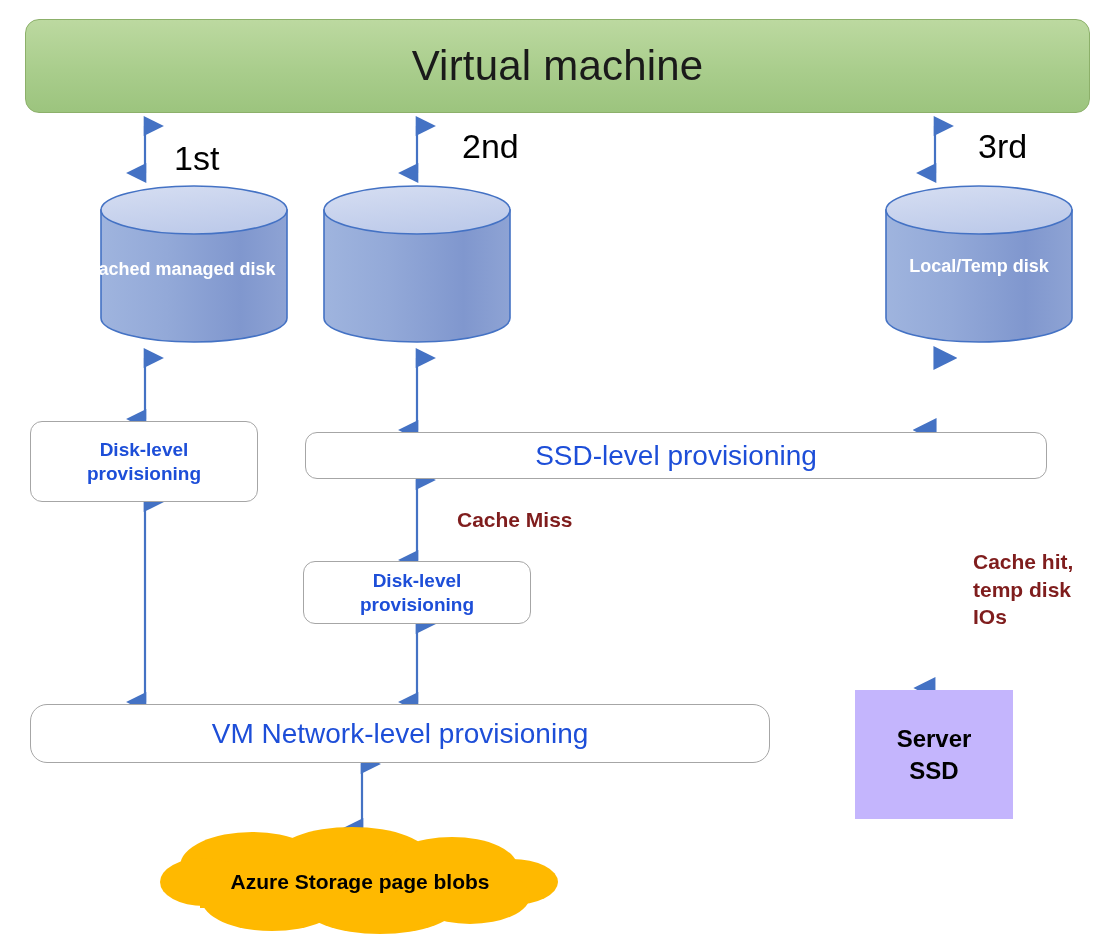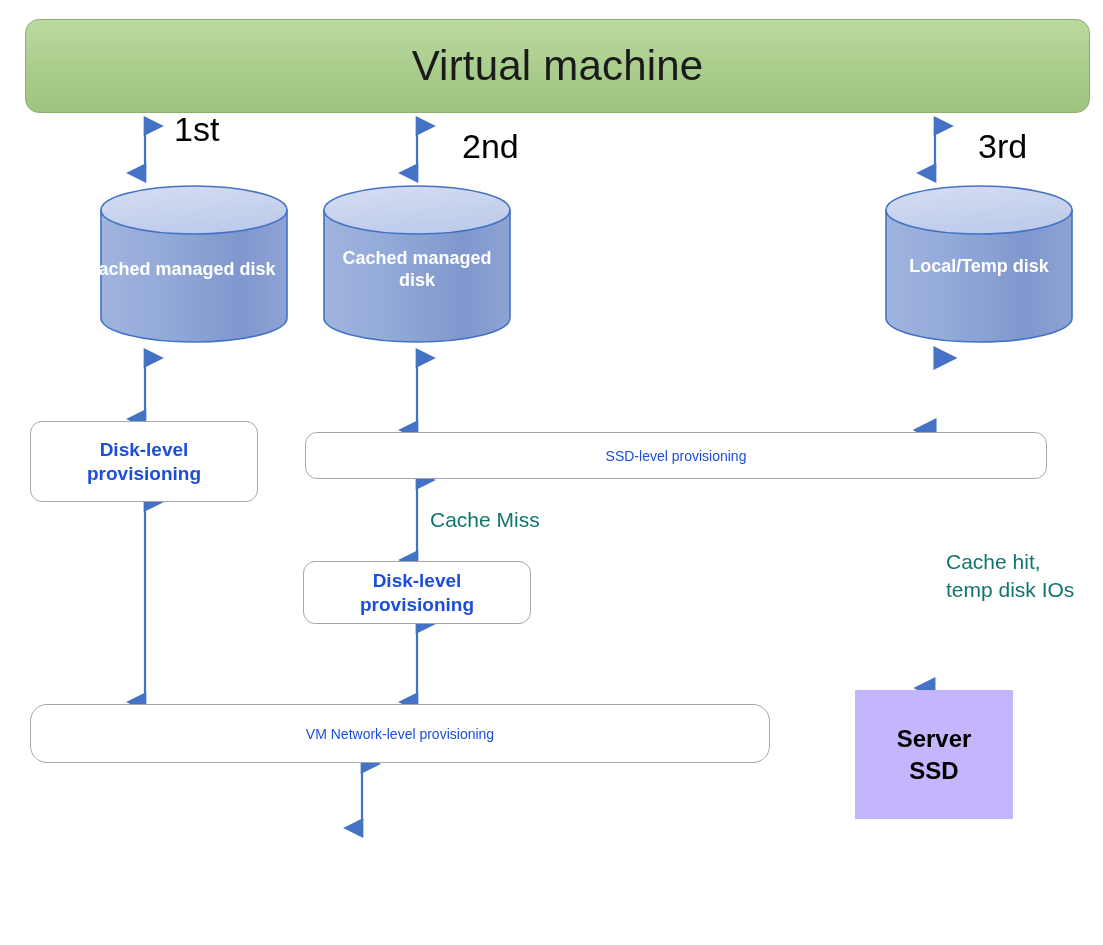--- a/index.html
+++ b/index.html
@@ -67,21 +67,21 @@
     background: #ffffff;
     border: 1.6px solid #a6a6a6;
     border-radius: 12px;
     display: flex;
     align-items: center;
     justify-content: center;
     text-align: center;
     color: #1d4ed8;
   }
   .pbox-bold { font-weight: bold; font-size: 19px; line-height: 1.25; }
-  .pbox-reg  { font-weight: 400; font-size: 14px; }
+  .pbox-reg  { font-weight: 400; font-size: 28px; }
 
   
   .ssd-box {
     background: #c4b5fd;
     display: flex;
     align-items: center;
     justify-content: center;
     text-align: center;
     color: #000000;
     font-weight: bold;
@@ -99,25 +99,26 @@
     text-align: center;
     color: #000000;
     font-weight: bold;
     font-size: 21px;
     line-height: 1.3;
     pointer-events: none;
   }
 
   
   .anno {
-    color: #0f766e;
-    font-weight: normal;
+    color: #7f1d1d;
+    font-weight: bold;
     font-size: 21px;
     line-height: 1.32;
     white-space: pre-line;
+    margin-left: 27px;
   }
 
   svg { display: block; overflow: visible; }
 </style>
 </head>
 <body>
 
 <div id="canvas">
 
   <div class="abs vm-box">
@@ -186,42 +187,39 @@
 
     <g>
       <line x1="362" y1="764" x2="362" y2="828" stroke="#4472C4" stroke-width="2.2" marker-start="url(#ah-up)" marker-end="url(#ah-down)"></line>
     </g>
 
     <g>
       <line x1="934" y1="482" x2="934" y2="688" stroke="url(#gradline)" stroke-width="2.4" marker-end="url(#ah-down)"></line>
     </g>
   </svg>
 
-  <div class="abs ordinal" style="left:174px; top:112px;text-align:center;">1st</div>
+  <div class="abs ordinal" style="left:174px; top:141px;text-align:center;">1st</div>
   <div class="abs ordinal" style="left:462px; top:129px;">2nd</div>
   <div class="abs ordinal" style="left:978px; top:129px;">3rd</div>
 
   <div class="abs cyl" style="left:52px; top:185px;padding-left:48px;">
     <svg viewBox="0 0 188 158" width="188" height="158">
       <path d="M1,25 L1,133 A93,24 0 0 0 187,133 L187,25 Z" fill="url(#cylBodyGrad)" stroke="#4472C4" stroke-width="1.6"></path>
       <ellipse cx="94" cy="25" rx="93" ry="24" fill="url(#cylTopGrad)" stroke="#4472C4" stroke-width="1.6"></ellipse>
     </svg>
     <div class="cyl-label" style="top:54%;">Uncached
 managed
 disk</div>
   </div>
 
   <div class="abs cyl" style="left:323px; top:185px;">
     <svg viewBox="0 0 188 158" width="188" height="158">
       <path d="M1,25 L1,133 A93,24 0 0 0 187,133 L187,25 Z" fill="url(#cylBodyGrad)" stroke="#4472C4" stroke-width="1.6"></path>
       <ellipse cx="94" cy="25" rx="93" ry="24" fill="url(#cylTopGrad)" stroke="#4472C4" stroke-width="1.6"></ellipse>
     </svg>
-    <div class="cyl-label" style="top:54%;">Cached
-managed
-disk</div>
   </div>
 
   <div class="abs cyl" style="left:885px; top:185px;">
     <svg viewBox="0 0 188 158" width="188" height="158">
       <path d="M1,25 L1,133 A93,24 0 0 0 187,133 L187,25 Z" fill="url(#cylBodyGrad)" stroke="#4472C4" stroke-width="1.6"></path>
       <ellipse cx="94" cy="25" rx="93" ry="24" fill="url(#cylTopGrad)" stroke="#4472C4" stroke-width="1.6"></ellipse>
     </svg>
     <div class="cyl-label" style="top:52%;">Local/Temp
 disk</div>
   </div>
@@ -237,14 +235,31 @@
 provisioning</div>
 
   <div class="abs anno" style="left:946px; top:548px;">Cache hit,
 temp disk IOs</div>
 
   <div class="abs ssd-box" style="left:855px; top:690px; width:158px; height:129px; white-space:pre-line;">Server
 SSD</div>
 
   <div class="abs pbox pbox-reg" style="left:30px; top:704px; width:740px; height:59px;border-radius:17px;">VM Network-level provisioning</div>
 
+  <div class="abs cloud-wrap" style="left:160px; top:820px;">
+    <svg viewBox="0 0 400 120" width="400" height="120">
+      <g fill="#FFB900">
+        <ellipse cx="92" cy="46" rx="72" ry="34"></ellipse>
+        <ellipse cx="192" cy="38" rx="78" ry="31"></ellipse>
+        <ellipse cx="292" cy="48" rx="66" ry="31"></ellipse>
+        <ellipse cx="44" cy="62" rx="44" ry="24"></ellipse>
+        <ellipse cx="352" cy="62" rx="46" ry="23"></ellipse>
+        <ellipse cx="112" cy="80" rx="70" ry="31"></ellipse>
+        <ellipse cx="220" cy="84" rx="78" ry="30"></ellipse>
+        <ellipse cx="310" cy="76" rx="60" ry="28"></ellipse>
+        <rect x="40" y="42" width="320" height="46"></rect>
+      </g>
+    </svg>
+    <div class="cloud-label" style="top:52%;">Azure Storage page
+blobs</div>
+  </div>
 
 </div>
 
 </body></html>

